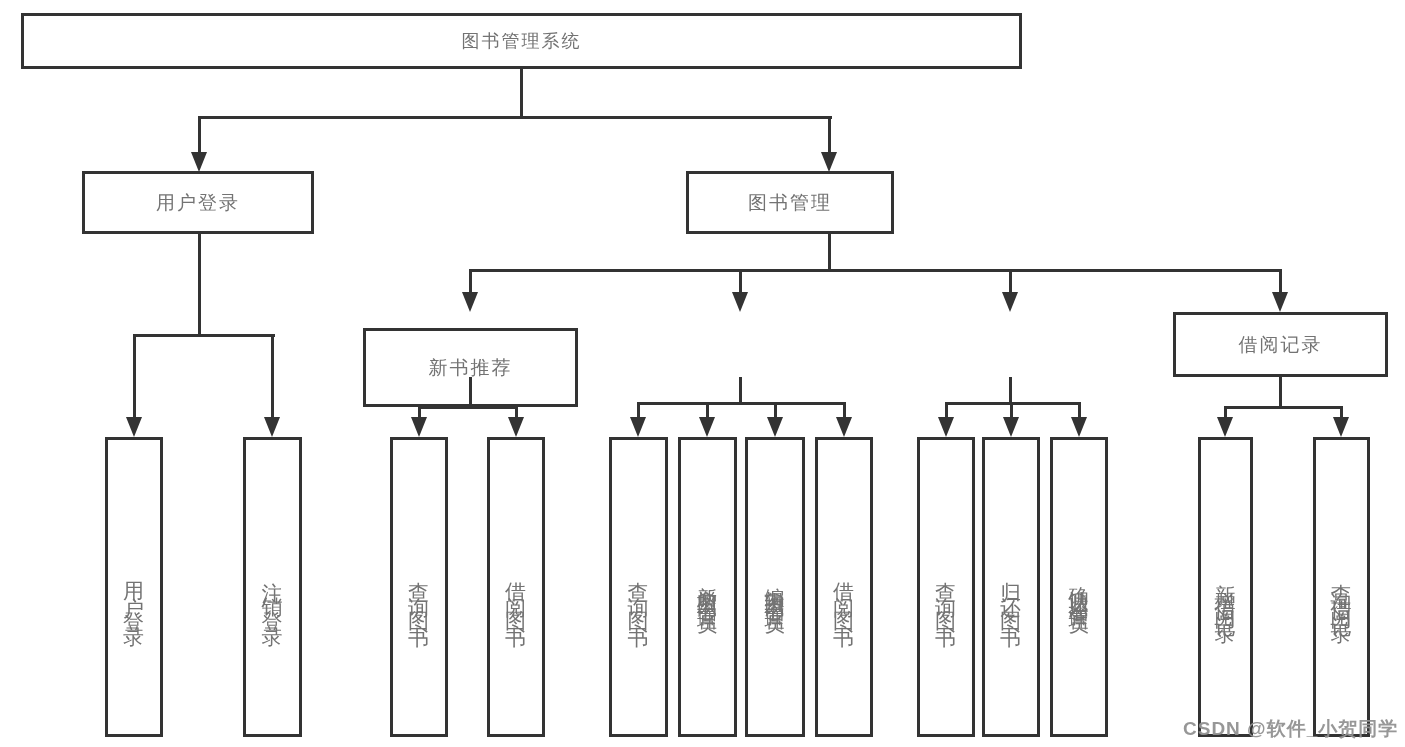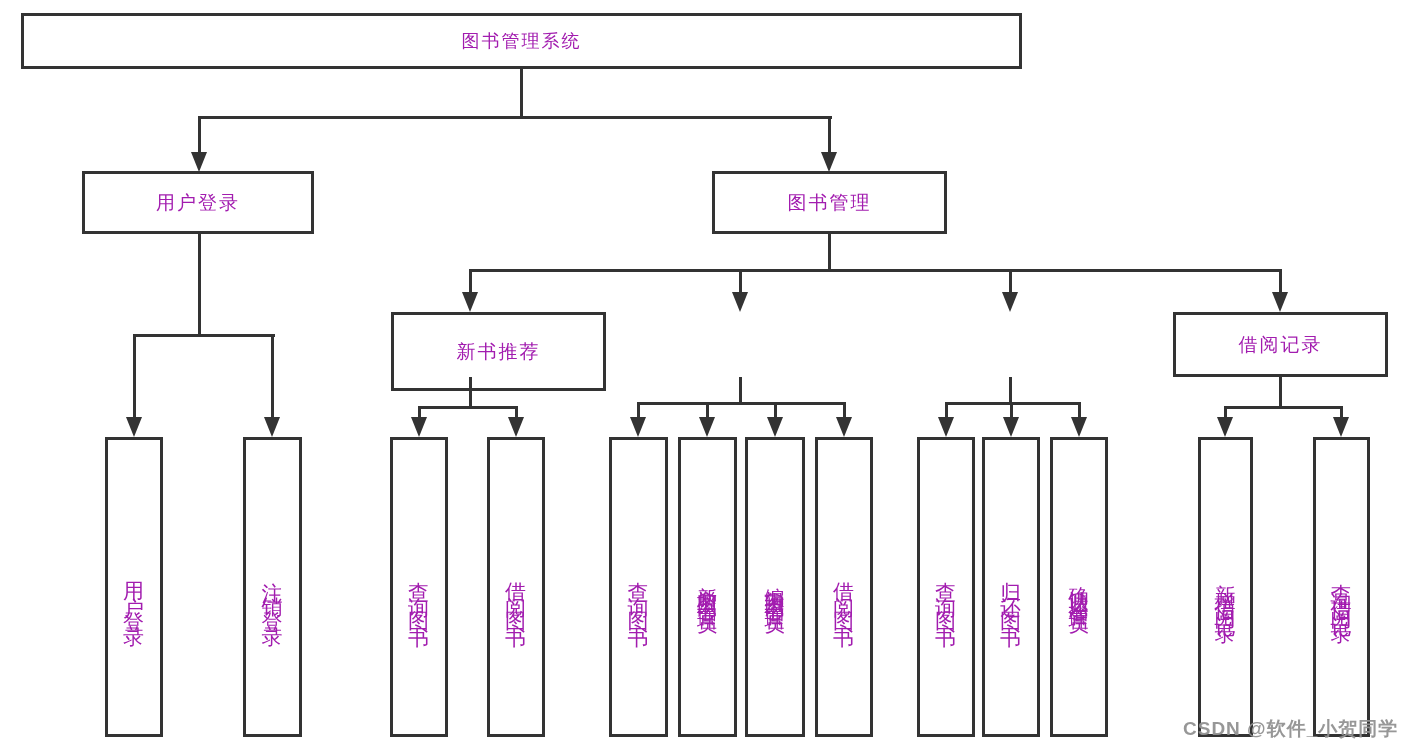--- a/index.html
+++ b/index.html
@@ -16,21 +16,21 @@
     overflow: hidden;
   }
   .box {
     position: absolute;
     box-sizing: border-box;
     border: 3px solid #333333;
     background: #ffffff;
     display: flex;
     align-items: center;
     justify-content: center;
-    color: #a21caf;
+    color: #737373;
   }
   .hlabel {
     font-size: 19px;
     letter-spacing: 2px;
     white-space: nowrap;
   }
   .root-label { font-size: 18px; }
   .vtext {
     writing-mode: vertical-rl;
     text-orientation: mixed;
@@ -79,21 +79,21 @@
   <div class="vline" style="left:520px; top:69px;  height:49px;"></div>
   <div class="hline" style="left:198px; top:116px; width:634px;"></div>
   <div class="vline" style="left:198px; top:116px; height:38px;"></div>
   <div class="vline" style="left:828px; top:116px; height:38px;"></div>
   <div class="arrow" style="left:191px; top:152px;"></div>
   <div class="arrow" style="left:821px; top:152px;"></div>
 
   <div class="box" style="left:82px; top:171px; width:232px; height:63px;">
     <span class="hlabel">用户登录</span>
   </div>
-  <div class="box" style="left:712px; top:171px; width:235px; height:63px;">
+  <div class="box" style="left:686px; top:171px; width:208px; height:63px;">
     <span class="hlabel">图书管理</span>
   </div>
 
   <div class="vline" style="left:198px; top:233px; height:104px;"></div>
   <div class="hline" style="left:133px; top:334px; width:142px;"></div>
   <div class="vline" style="left:133px; top:334px; height:85px;"></div>
   <div class="vline" style="left:271px; top:334px; height:85px;"></div>
   <div class="arrow" style="left:126px; top:417px;"></div>
   <div class="arrow" style="left:264px; top:417px;"></div>
 
@@ -101,21 +101,21 @@
   <div class="hline" style="left:469px; top:269px; width:812px;"></div>
   <div class="vline" style="left:469px;  top:269px; height:25px;"></div>
   <div class="vline" style="left:739px;  top:269px; height:25px;"></div>
   <div class="vline" style="left:1009px; top:269px; height:25px;"></div>
   <div class="vline" style="left:1279px; top:269px; height:25px;"></div>
   <div class="arrow" style="left:462px;  top:292px;"></div>
   <div class="arrow" style="left:732px;  top:292px;"></div>
   <div class="arrow" style="left:1002px; top:292px;"></div>
   <div class="arrow" style="left:1272px; top:292px;"></div>
 
-  <div class="box" style="left:363px; top:312px; width:215px; height:79px;margin-left:28px;">
+  <div class="box" style="left:363px; top:328px; width:215px; height:79px;">
     <span class="hlabel">新书推荐</span>
   </div>
   <div class="box" style="left:1173px; top:312px; width:215px; height:65px;">
     <span class="hlabel">借阅记录</span>
   </div>
 
   <div class="vline" style="left:469px; top:377px; height:31px;"></div>
   <div class="hline" style="left:418px; top:406px; width:100px;"></div>
   <div class="vline" style="left:418px; top:406px; height:13px;"></div>
   <div class="vline" style="left:515px; top:406px; height:13px;"></div>

